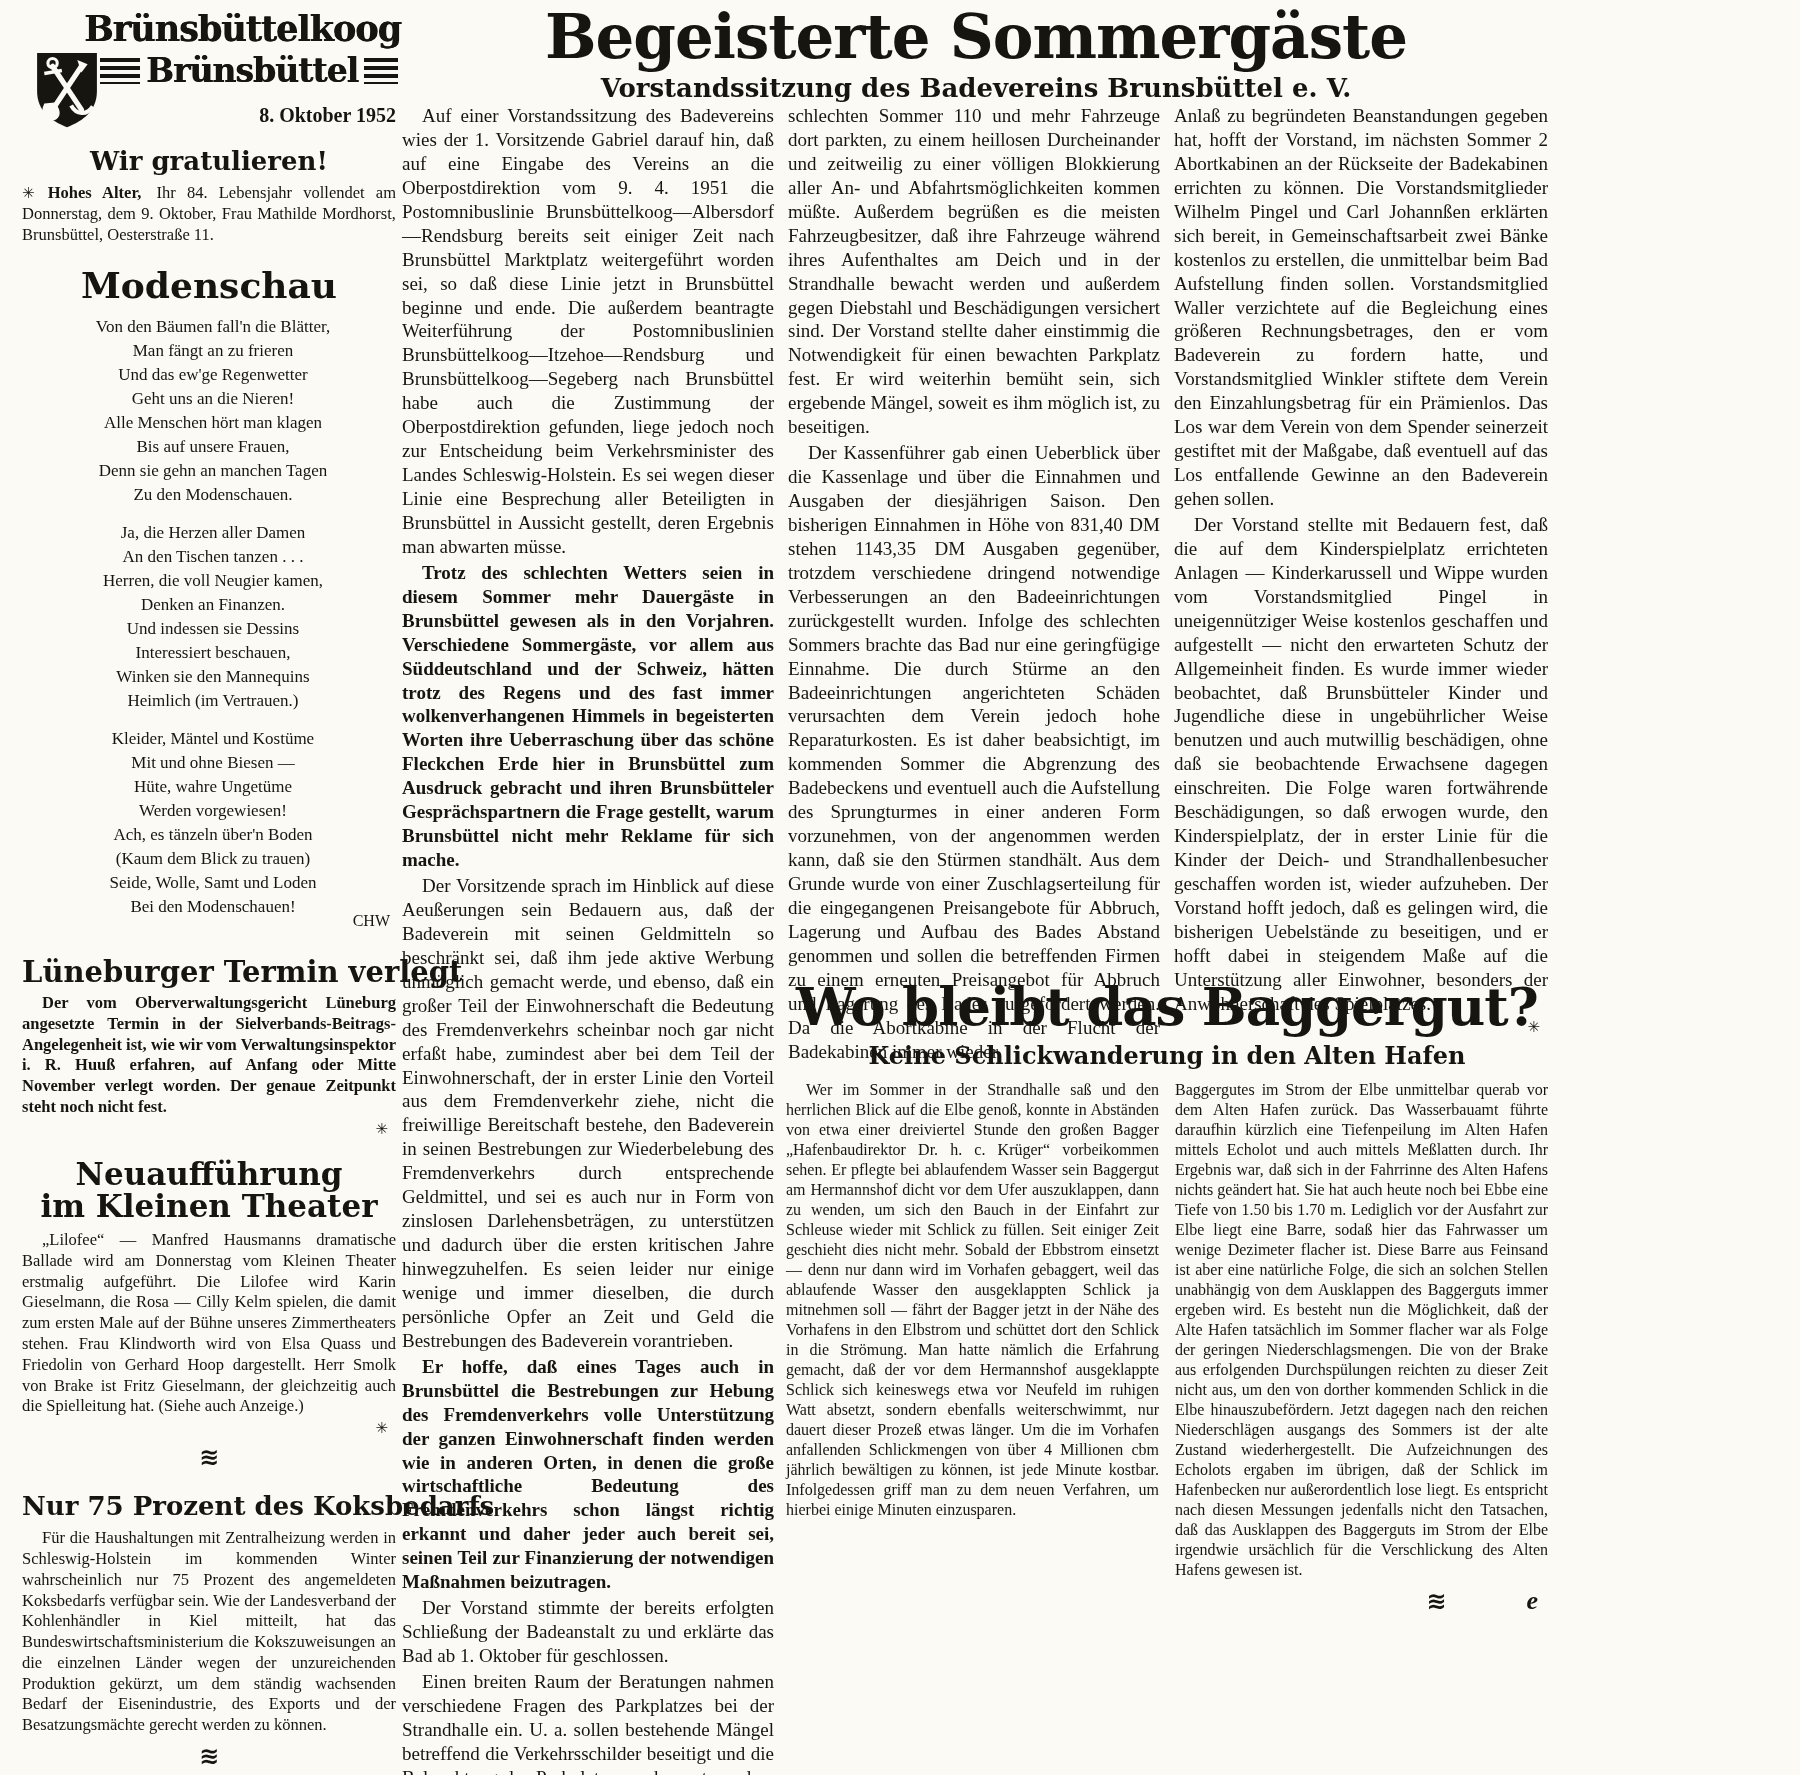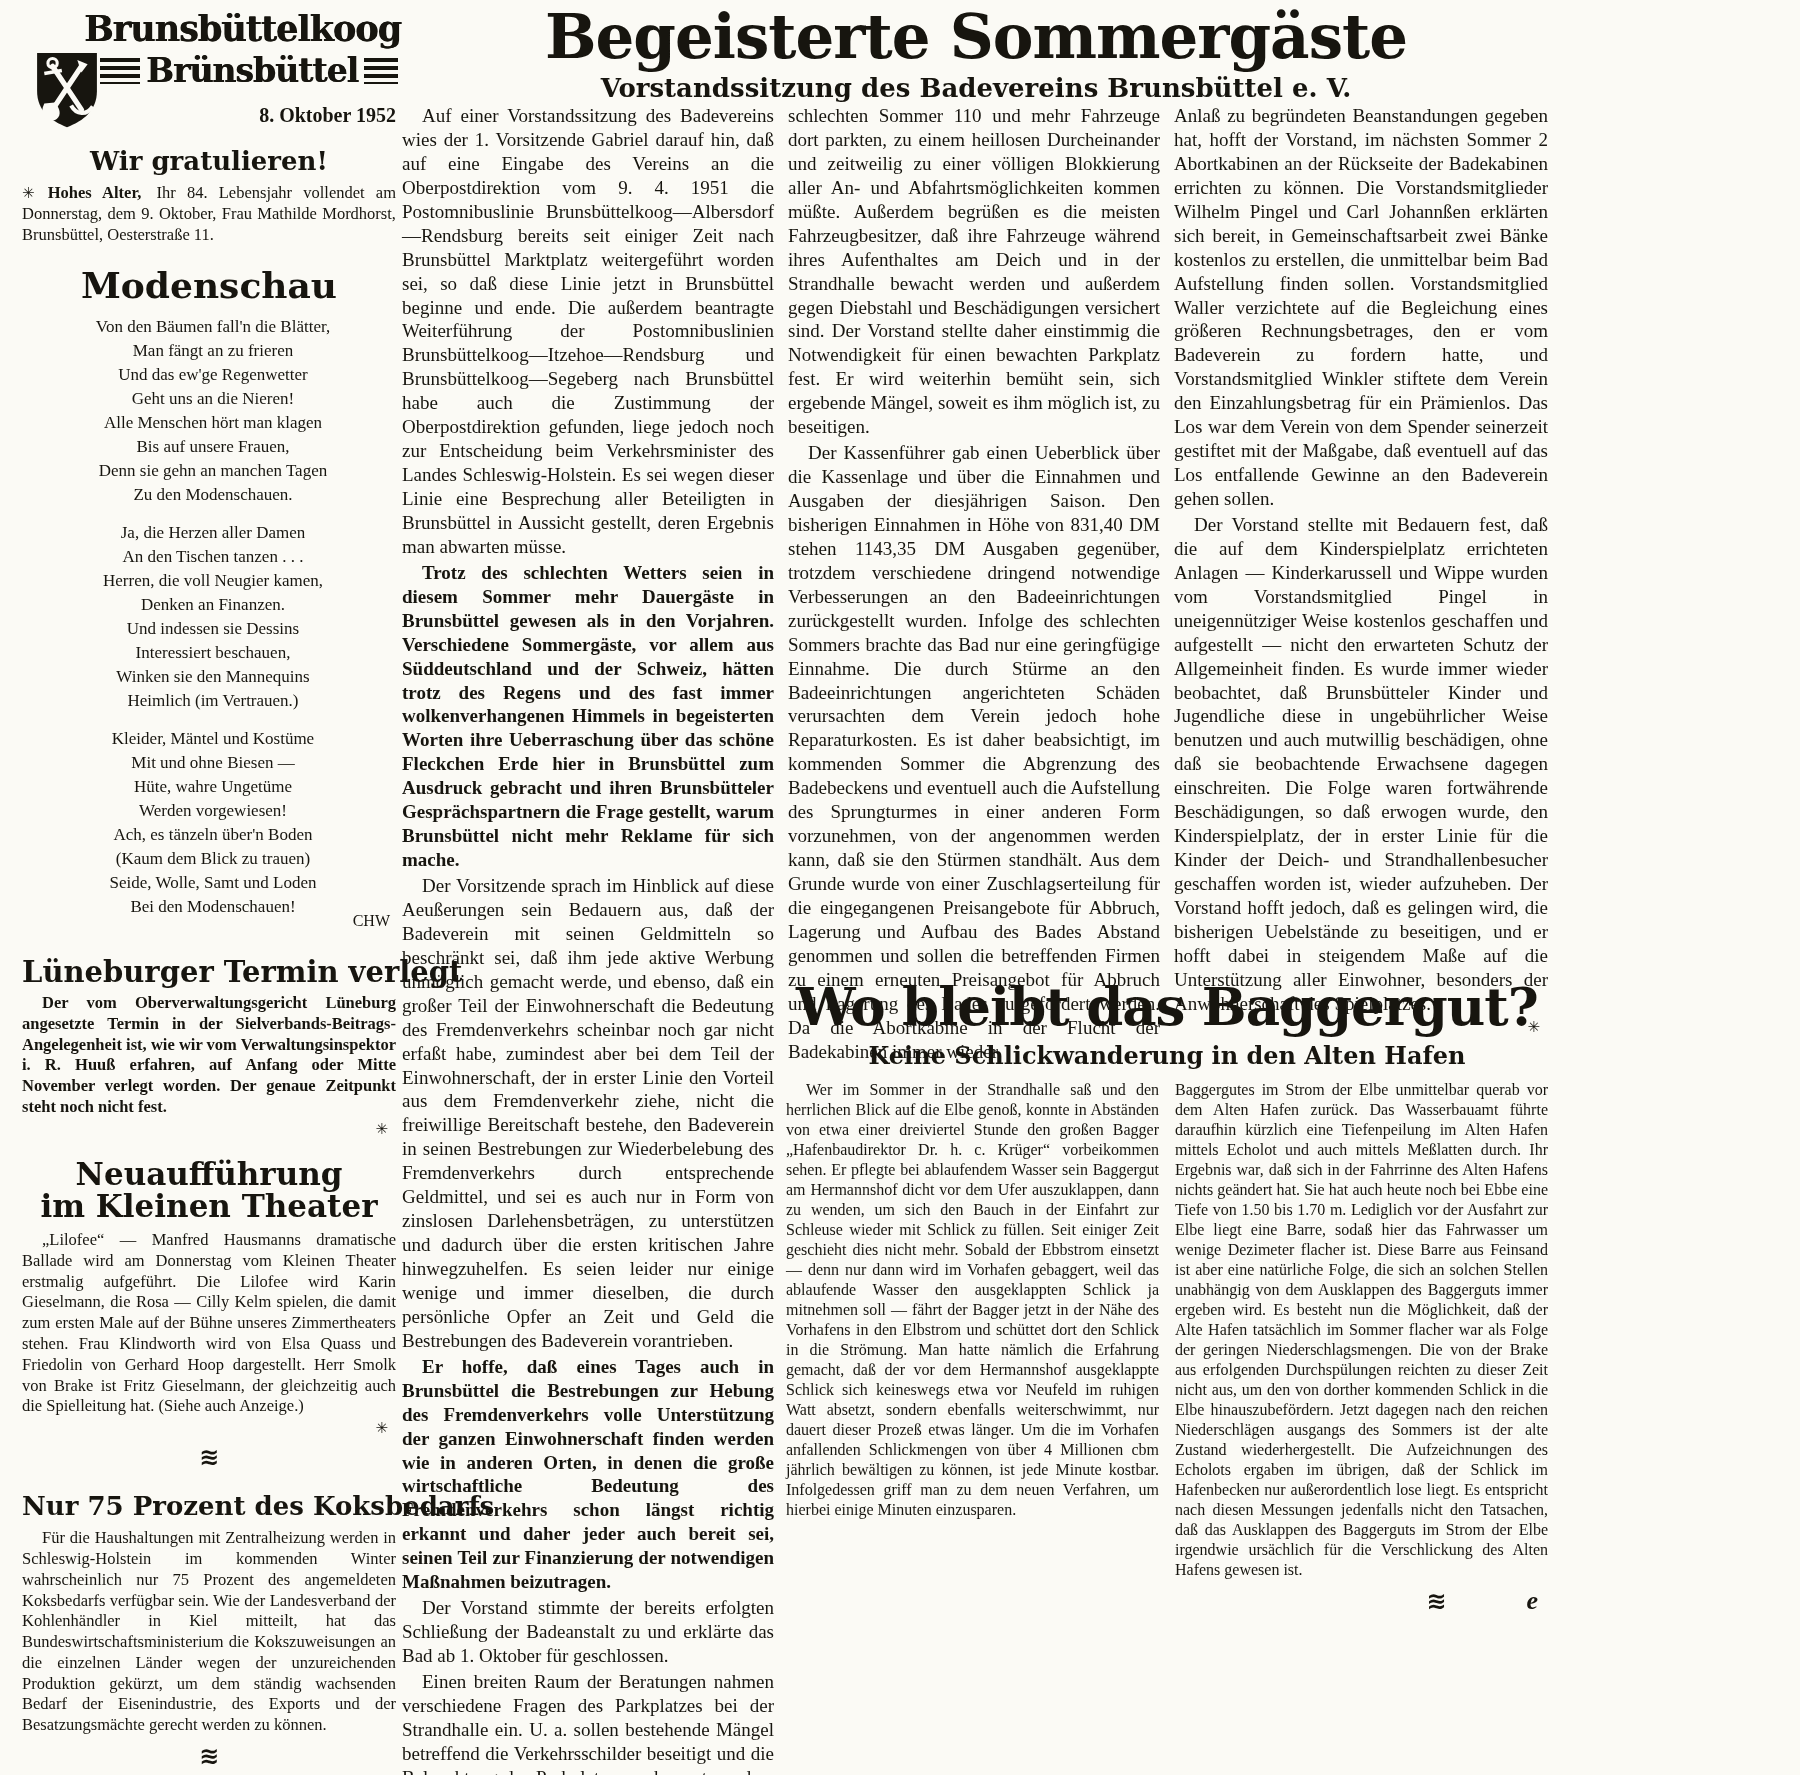--- a/index.html
+++ b/index.html
@@ -74,21 +74,21 @@
             <line x1="18" y1="58" x2="46" y2="16"></line>
             <line x1="18" y1="16" x2="46" y2="58"></line>
           </g>
           <circle cx="18" cy="13" r="4.5" fill="none" stroke="#fbfaf5" stroke-width="3"></circle>
           <line x1="10" y1="23" x2="27" y2="20" stroke="#fbfaf5" stroke-width="3.5"></line>
           <path d="M36 54 C41 63 51 64 57 55" fill="none" stroke="#fbfaf5" stroke-width="4"></path>
           <path d="M10 52 C4 64 12 73 22 67 C27 63 25 56 20 51 Z" fill="#fbfaf5"></path>
           <path d="M42 10 L52 14 L46 22 Z" fill="#fbfaf5"></path>
         </svg>
       </span>
-      <div class="mast1">Brunsbüttelkoog</div>
+      <div class="mast1">Brünsbüttelkoog</div>
       <div class="mast2row">
         <span class="flour"></span>
         <div class="mast2">Brünsbüttel</div>
         <span class="flour right"></span>
       </div>
       <div class="issue-date">8. Oktober 1952</div>
     </header>
 
     <section>
       <h2 class="s-head h-grat">Wir gratulieren!</h2>

